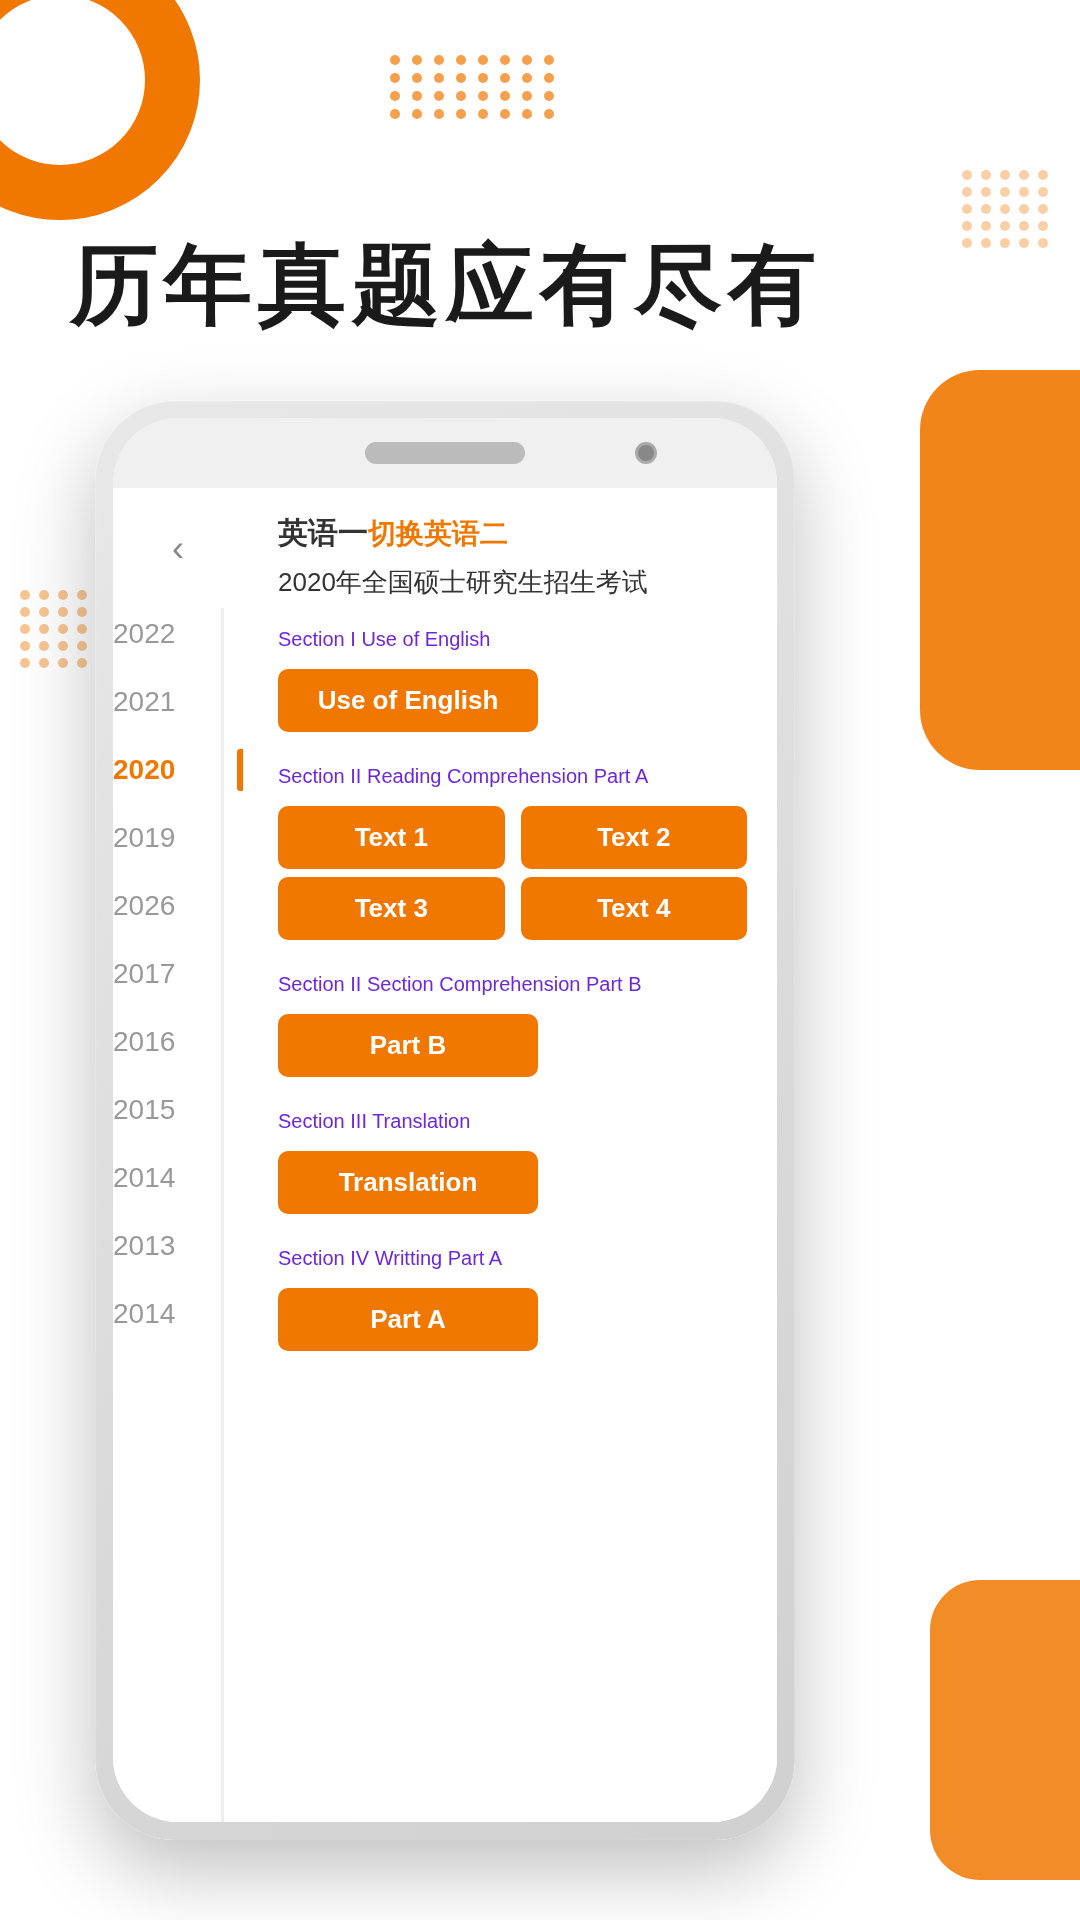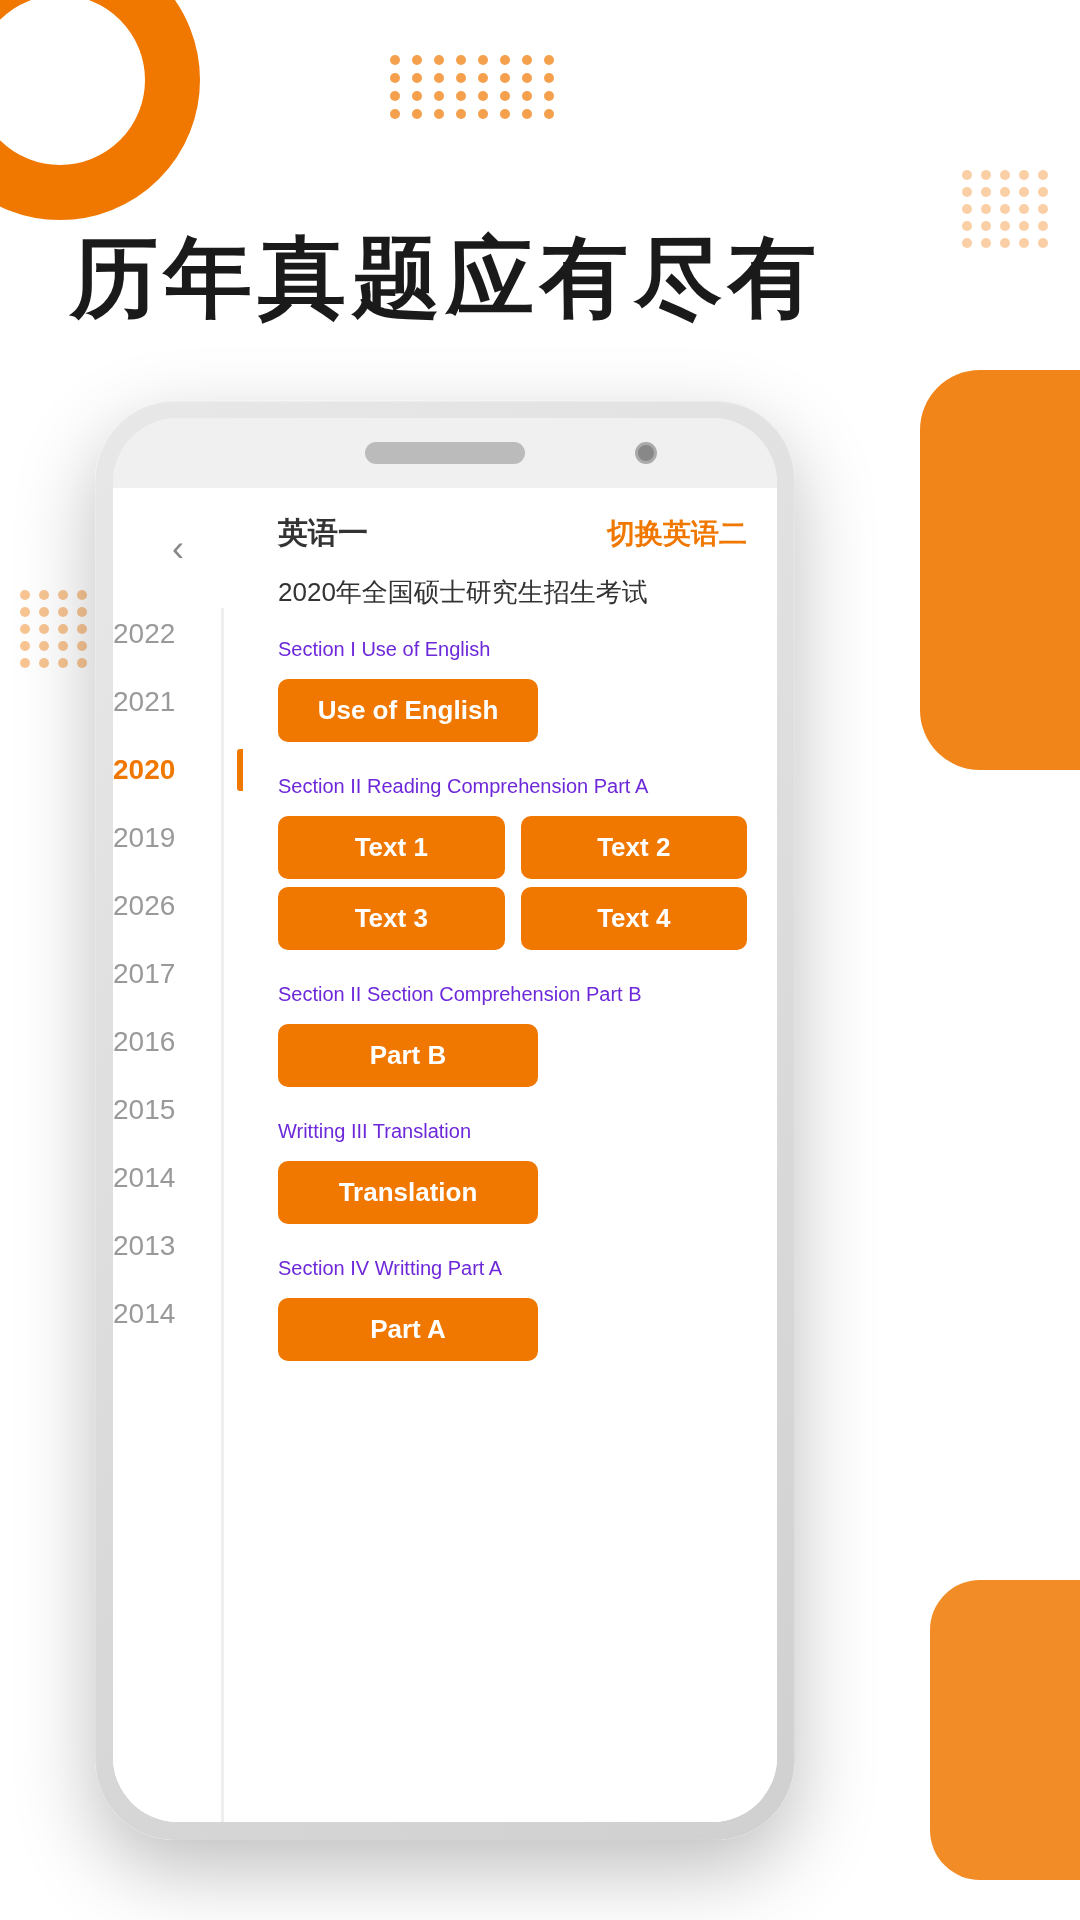--- a/index.html
+++ b/index.html
@@ -76,21 +76,21 @@
       width: 180px;
       height: 300px;
       background: #F07800;
       border-radius: 50px 0 0 50px;
       opacity: 0.85;
     }
 
     
     .main-title {
       position: absolute;
-      top: 230px;
+      top: 237px;
       left: 70px;
       font-size: 88px;
       font-weight: 900;
       color: #1a1a1a;
       letter-spacing: 6px;
       line-height: 1.1;
     }
 
     
     .phone-wrapper {
@@ -207,23 +207,22 @@
     .main-content {
       flex: 1;
       background: #ffffff;
       overflow-y: auto;
       padding: 25px 30px 40px 35px;
     }
 
     
     .content-header {
       display: flex;
-      justify-content: space-between;
       align-items: center;
-      margin-bottom: 20px;
+      margin-bottom: 10px;
     }
     .exam-type-label {
       font-size: 30px;
       color: #333;
       font-weight: 600;
     }
     .switch-btn {
       font-size: 28px;
       color: #F07800;
       font-weight: 600;
@@ -438,21 +437,21 @@
           <div class="section-group">
 
             <div class="section-title">Section II Section Comprehension Part B</div>
             <div class="btn-row">
               <button class="section-btn wide">Part B</button>
             </div>
           </div>
 
           <div class="section-group">
 
-            <div class="section-title">Writting III Translation</div>
+            <div class="section-title">Section III Translation</div>
             <div class="btn-row">
               <button class="section-btn wide">Translation</button>
             </div>
           </div>
 
           <div class="section-group">
 
             <div class="section-title">Section IV Writting Part A</div>
             <div class="btn-row">
               <button class="section-btn wide">Part A</button>

